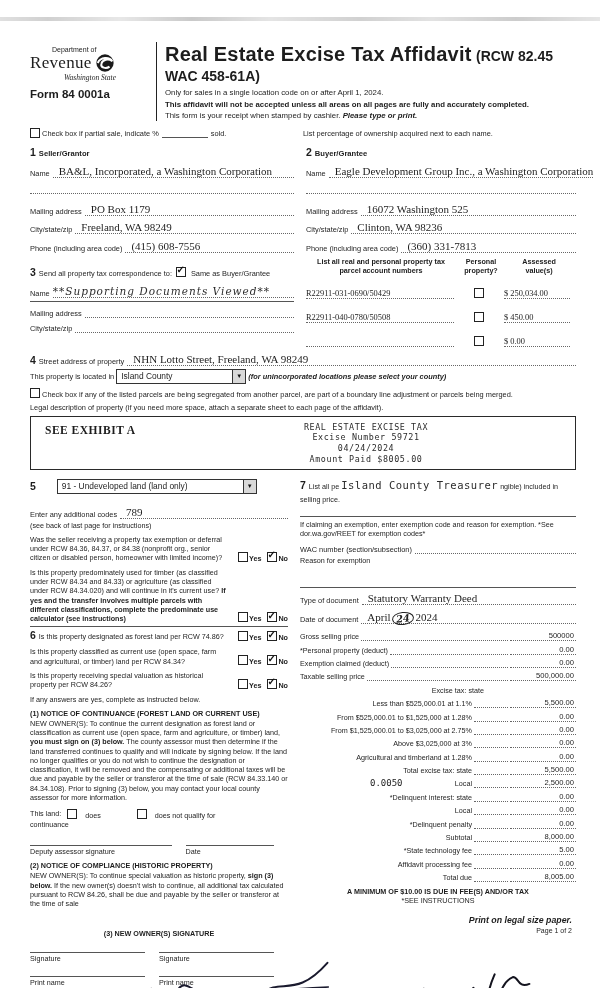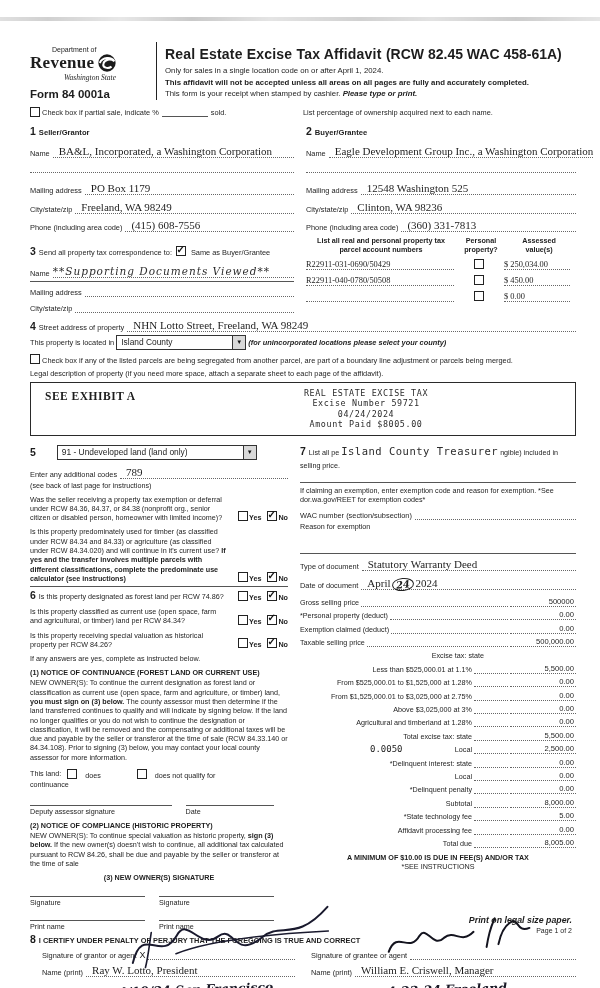--- a/index.html
+++ b/index.html
@@ -4,28 +4,28 @@
 <style>
   html,body{margin:0;padding:0;}
   body{width:600px;height:988px;background:#ffffff;font-family:"Liberation Sans",sans-serif;color:#1d1d1d;position:relative;overflow:hidden;}
   .artifact{position:absolute;left:0;top:17px;width:600px;height:4px;background:linear-gradient(90deg,#bbb 0%,#999 8%,#ccc 20%,#8a8a8a 32%,#c5c5c5 45%,#9a9a9a 60%,#c0c0c0 72%,#909090 86%,#c8c8c8 100%);opacity:.45;filter:blur(.6px);}
   .page{position:absolute;left:30px;top:42px;width:546px;}
   
   .hdr{display:flex;align-items:stretch;}
   .hdr-left{width:118px;padding-top:4px;}
   .dept-small{font-size:7px;margin-left:22px;}
   .rev-row{display:flex;align-items:center;}
-  .rev-word{font-family:"Liberation Serif",serif;font-weight:bold;font-size:17px;letter-spacing:.3px;}
+  .rev-word{font-family:"Liberation Serif",serif;font-weight:normal;font-size:17px;letter-spacing:.3px;}
   .logo{width:22px;height:20px;margin-left:2px;}
   .wa-state{font-family:"Liberation Serif",serif;font-style:italic;font-size:7.5px;margin-left:34px;}
   .form-num{font-weight:bold;font-size:11.5px;margin-top:6px;}
   .hdr-div{width:1px;background:#222;margin:0 8px;}
   .hdr-right{flex:1;padding-top:2px;}
   .title-row{line-height:20px;}
-  .title{font-weight:bold;font-size:14px;letter-spacing:.2px;}
+  .title{font-weight:bold;font-size:20px;letter-spacing:.2px;}
   .rcw{font-size:14px;font-weight:bold;}
   .hsub{font-size:7.8px;line-height:9.6px;margin-top:2px;}
   
   .toprow{display:flex;margin-top:7px;font-size:7.4px;}
   .toprow .half{width:50%;display:flex;align-items:flex-end;}
   .blank-short{display:inline-block;width:46px;border-bottom:1px solid #555;margin:0 3px;}
   
   .cb{display:inline-block;width:8px;height:8px;border:1.2px solid #222;vertical-align:-1px;position:relative;background:#fff;flex:none;}
   .cb.checked::after{content:"✓";position:absolute;left:-1px;top:-3.5px;font-size:10px;font-weight:bold;color:#111;}
   .sec-num{font-weight:bold;font-size:10.5px;margin-right:3px;}
@@ -37,21 +37,21 @@
   .cols{display:flex;}
   .colL{width:264px;}
   .colR{width:270px;margin-left:12px;}
   .line{border-bottom:1px solid #555;height:0;margin-top:3px;}
   
   .ptable{font-size:7.2px;margin-top:4px;}
   .phead{display:flex;font-weight:bold;text-align:center;}
   .phead .c1{width:150px;}
   .phead .c2{width:50px;}
   .phead .c3{width:66px;}
-  .prow{display:flex;align-items:flex-end;margin-top:5px;}
+  .prow{display:flex;align-items:flex-end;margin-top:13px;}
   .prow .c1{width:148px;border-bottom:1px dotted #666;}
   .prow .c2{width:50px;text-align:center;}
   .prow .c3{width:66px;border-bottom:1px dotted #666;text-align:left;}
   .pentry{font-family:"Liberation Serif",serif;font-size:8.4px;}
   
   .s4{margin-top:6px;font-size:7.4px;}
   .dropdown{display:inline-flex;align-items:stretch;border:1.3px solid #333;height:13px;vertical-align:middle;background:#fff;}
   .dd-text{font-size:8.4px;padding:1px 4px;white-space:nowrap;}
   .dd-btn{width:12px;border-left:1.3px solid #333;background:#d9d9d9;display:flex;align-items:center;justify-content:center;}
   .dd-btn::after{content:"▼";font-size:6px;color:#111;}
@@ -203,21 +203,21 @@
           <span class="fill">
             <span class="entry">Eagle Development Group Inc., a Washington Corporation</span>
           </span>
         </div>
       <div class="fline">
           <span class="fill"></span>
         </div>
       <div class="fline" style="margin-top:9px;">
           <span class="lbl">Mailing address</span>
           <span class="fill">
-            <span class="entry">12548 Washington 525</span>
+            <span class="entry">16072 Washington 525</span>
           </span>
         </div>
       <div class="fline">
           <span class="lbl">City/state/zip</span>
           <span class="fill">
             <span class="entry">Clinton, WA 98236</span>
           </span>
         </div>
       <div class="fline">
           <span class="lbl">Phone (including area code)</span>
@@ -292,21 +292,21 @@
 
   <div class="main">
     <div class="mL">
       <div style="display:flex;align-items:center;margin-top:3px;">
         <span class="sec-num">5</span>
         <span class="dropdown" style="width:198px;justify-content:space-between;margin-left:18px;">
           <span class="dd-text">91 - Undeveloped land (land only)</span>
           <span class="dd-btn"></span>
         </span>
       </div>
-      <div class="fline" style="margin-top:6px;">
+      <div class="fline" style="margin-top:12px;">
         <span class="lbl">Enter any additional codes</span>
         <span class="fill">
             <span class="entry">789</span>
           </span>
       </div>
       <div style="margin-top:2px;">(see back of last page for instructions)</div>
 
       <div class="q">
         <span class="qt">Was the seller receiving a property tax exemption or deferral under RCW 84.36, 84.37, or 84.38 (nonprofit org., senior citizen or disabled person, homeowner with limited income)?</span>
         <span class="yn"><span class="cb"></span><span>Yes</span><span class="cb checked"></span><span>No</span></span>
@@ -343,21 +343,21 @@
       <div>continuance</div>
 
       <div class="siglines" style="margin-top:16px;">
         <div class="sigcell" style="flex:1.6;"><span>Deputy assessor signature</span></div>
         <div class="sigcell"><span>Date</span></div>
       </div>
 
       <div class="notice-t">(2) NOTICE OF COMPLIANCE (HISTORIC PROPERTY)</div>
       <div class="para"><span>NEW OWNER(S): To continue special valuation as historic property, </span><b>sign (3) below.</b><span> If the new owner(s) doesn't wish to continue, all additional tax calculated pursuant to RCW 84.26, shall be due and payable by the seller or transferor at the time of sale</span></div>
 
-      <div class="center bold" style="margin-top:5px;">(3) NEW OWNER(S) SIGNATURE</div>
+      <div class="center bold" style="margin-top:20px;">(3) NEW OWNER(S) SIGNATURE</div>
       <div class="siglines">
         <div class="sigcell"><span>Signature</span></div>
         <div class="sigcell"><span>Signature</span></div>
       </div>
       <div class="siglines" style="margin-top:13px;">
         <div class="sigcell"><span>Print name</span></div>
         <div class="sigcell"><span>Print name</span></div>
       </div>
     </div>
 

